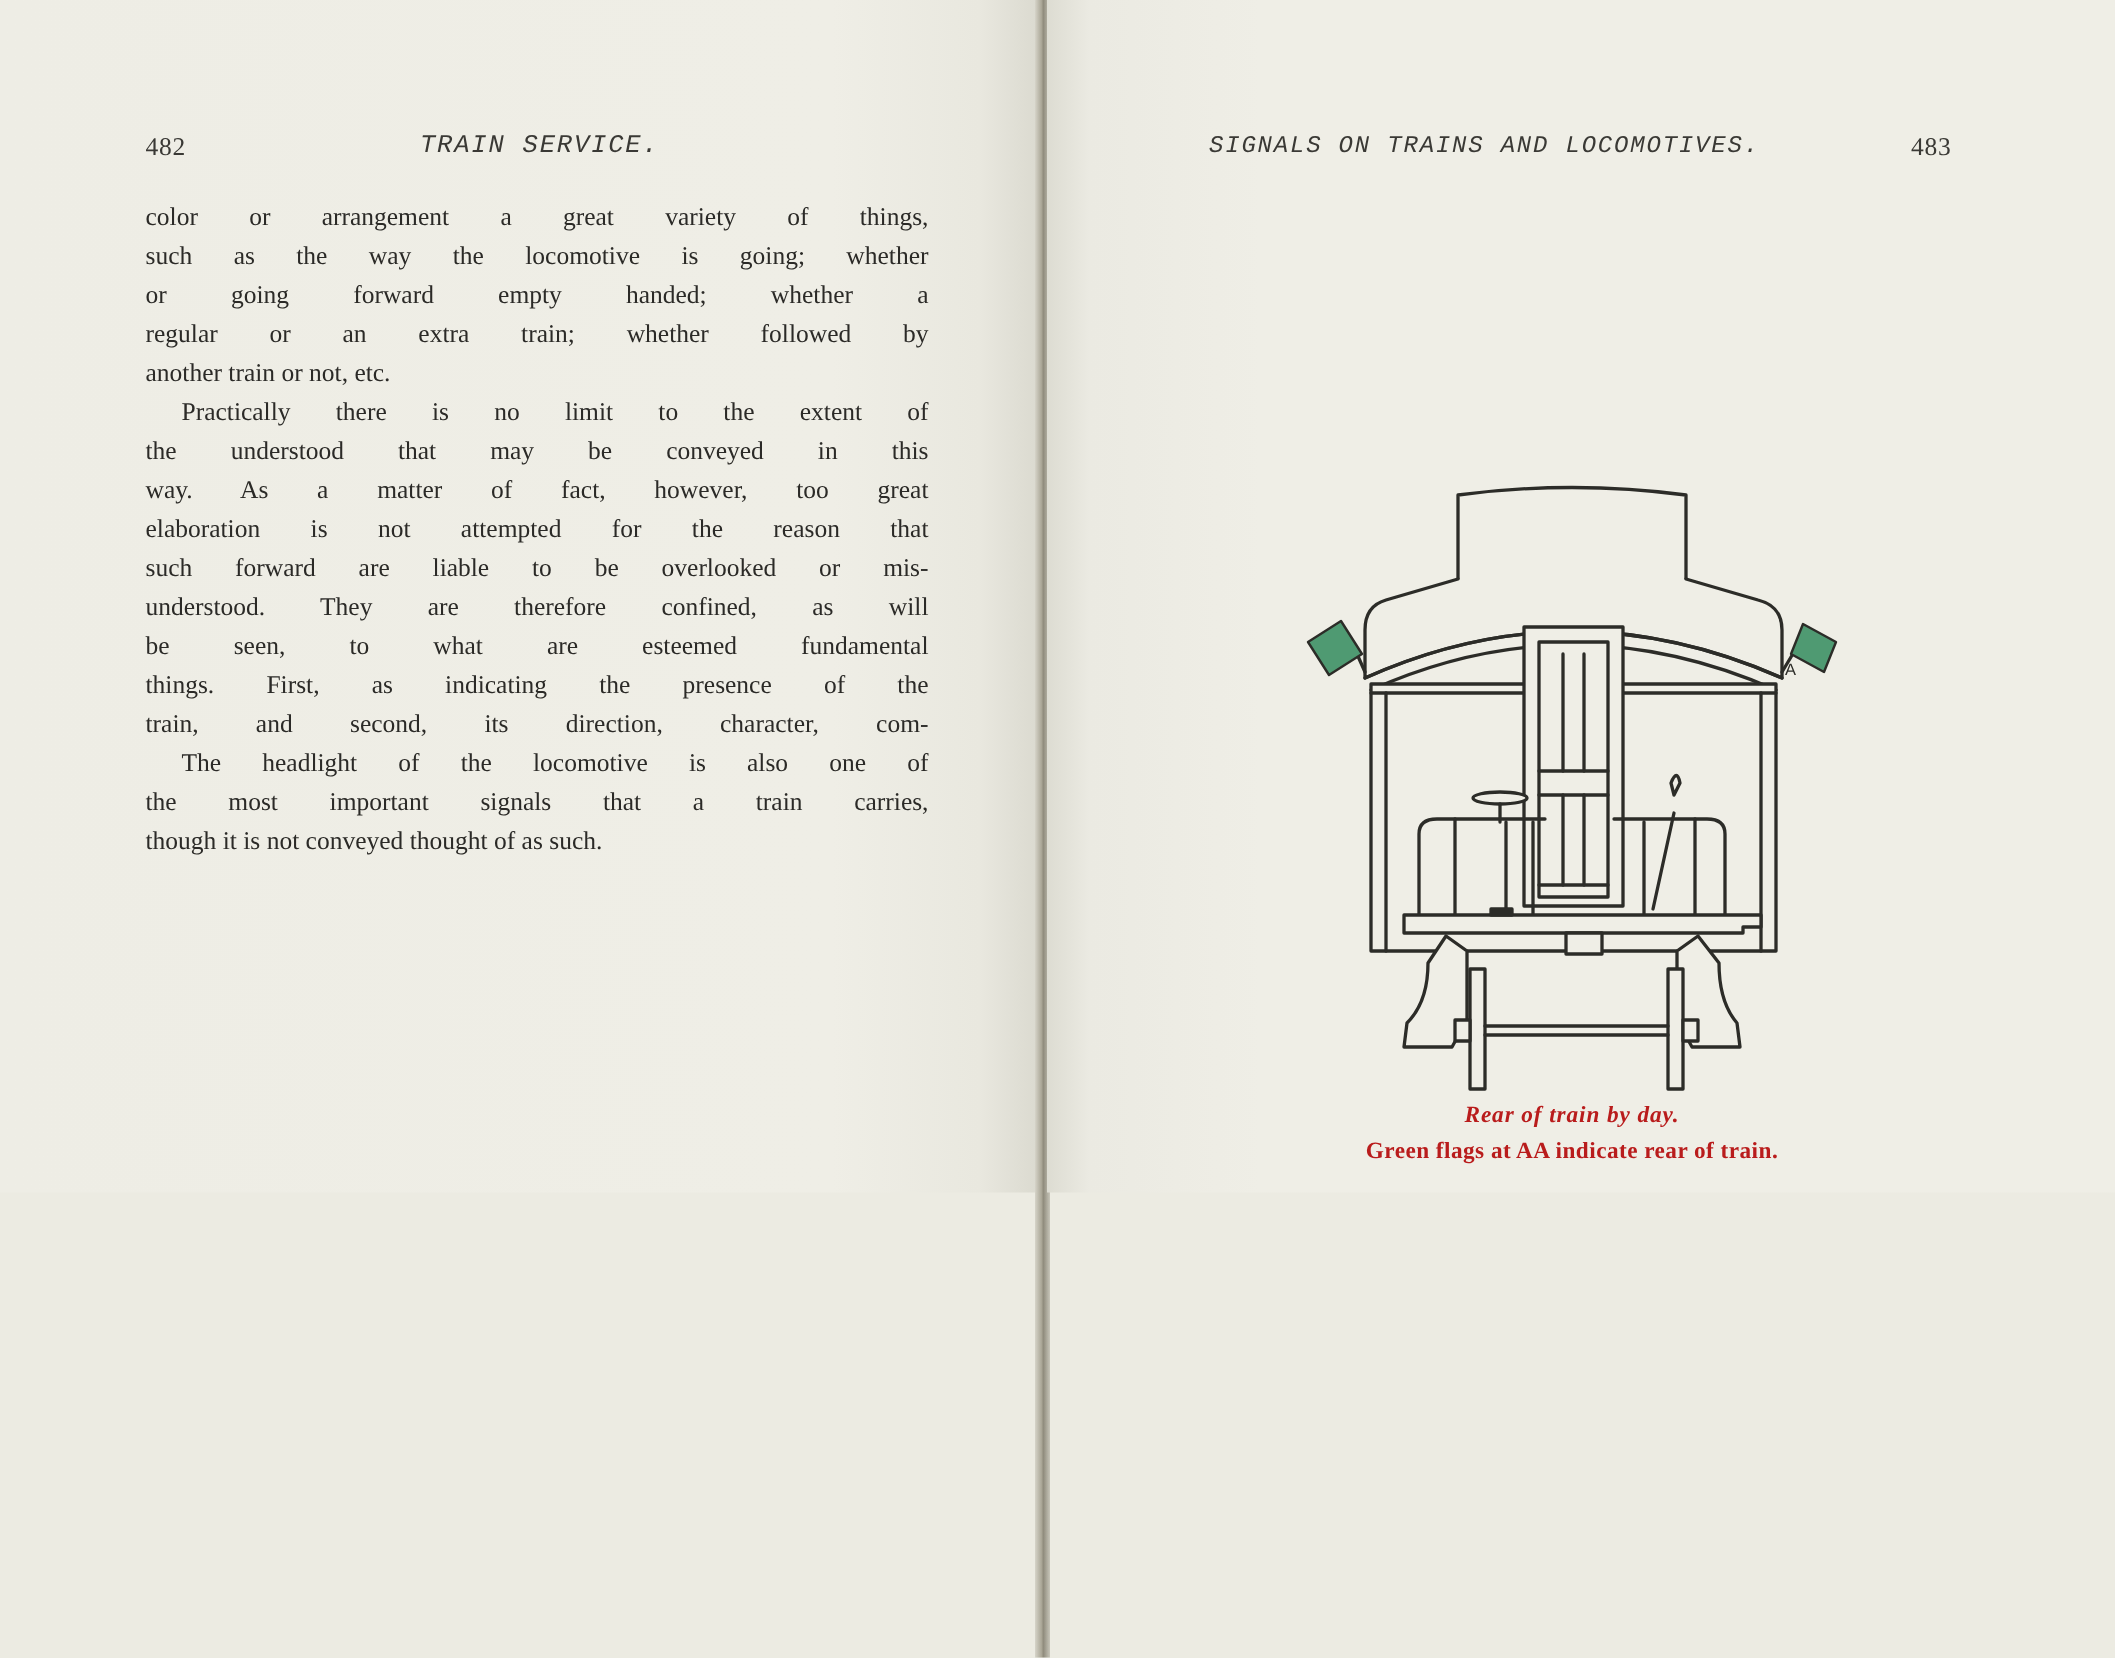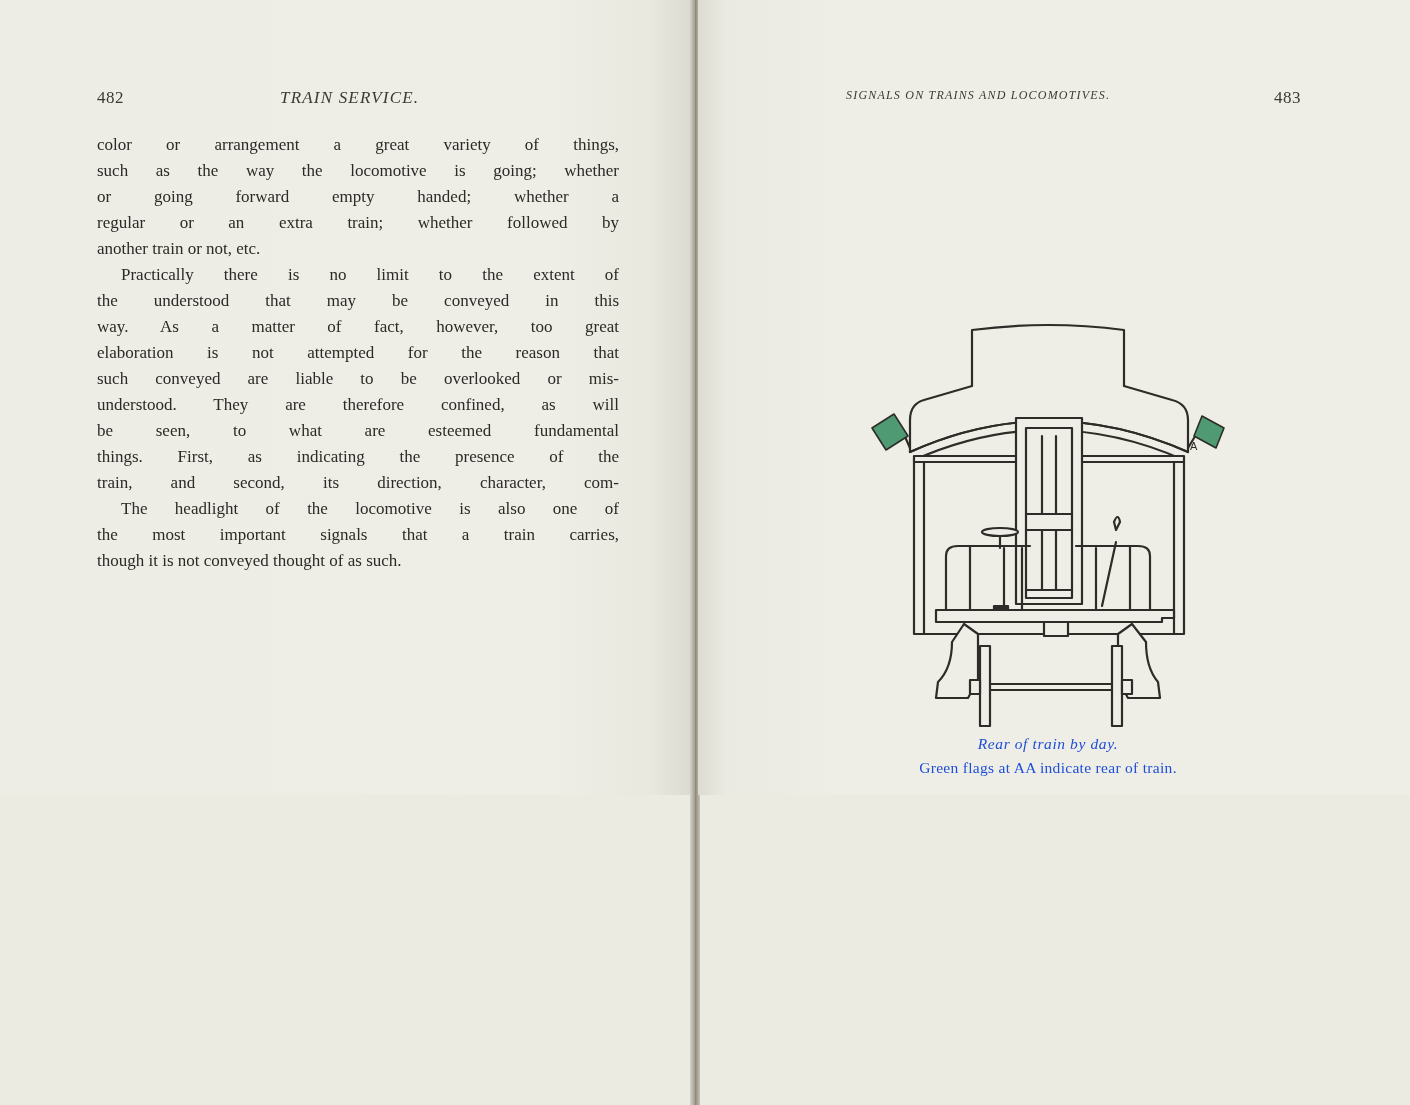--- a/index.html
+++ b/index.html
@@ -23,39 +23,40 @@
   }
   .spine {
     position:absolute; left:690px; top:0; width:10px; height:1105px;
     background:linear-gradient(to right, #d6d4c9 0%, #a9a595 45%, #8f8b7c 55%, #c7c5b9 100%);
   }
   .running-head {
     position:absolute; top:88px; font-size:17px; letter-spacing:0.5px;
     color:#3a3935;
   }
   .folio { font-style:normal; }
-  .head-title { font-style:italic; letter-spacing:1.2px; }
+  .head-title { font-style:italic; letter-spacing:1.2px;font-family:Liberation Mono, monospace; }
 
   .body-text {
     position:absolute; left:97px; top:132px; width:522px;
     font-size:17px; line-height:26px;
     text-align:justify; text-align-last:justify;
     color:#2b2a27;
   }
   .body-text p { margin:0; }
   .body-text .line { display:block; text-align:justify; text-align-last:justify; white-space:nowrap; }
   .body-text .line.last { text-align-last:left; }
   .indent { padding-left:24px; }
 
   .figure {
     position:absolute; left:866px; top:316px; width:370px; height:415px;
   }
   .caption {
     position:absolute; left:838px; width:420px; text-align:center;
-    color:#1d4ed8;
+    color:#b91c1c;
+    font-weight:bold;
   }
   .caption-title { top:735px; font-style:italic; font-size:15.5px; letter-spacing:0.6px; }
   .caption-text { top:759px; font-size:15.5px; letter-spacing:0.3px; }
 </style>
 </head>
 <body>
 
 <div class="page page-left">
   <div class="running-head folio" style="left:97px;">482</div>
   <div class="running-head head-title" style="left:280px;">TRAIN SERVICE.</div>
@@ -66,39 +67,39 @@
       <span class="line">such as the way the locomotive is going; whether</span>
       <span class="line">or going forward empty handed; whether a</span>
       <span class="line">regular or an extra train; whether followed by</span>
       <span class="line last">another train or not, etc.</span>
     </p>
     <p>
       <span class="line indent">Practically there is no limit to the extent of</span>
       <span class="line">the understood that may be conveyed in this</span>
       <span class="line">way.  As a matter of fact, however, too great</span>
       <span class="line">elaboration is not attempted for the reason that</span>
-      <span class="line">such conveyed are liable to be overlooked or mis-</span>
+      <span class="line">such forward are liable to be overlooked or mis-</span>
       <span class="line">understood.  They are therefore confined, as will</span>
       <span class="line">be seen, to what are esteemed fundamental</span>
       <span class="line">things.  First, as indicating the presence of the</span>
       <span class="line">train, and second, its direction, character, com-</span>
     </p>
     <p>
       <span class="line indent">The headlight of the locomotive is also one of</span>
       <span class="line">the most important signals that a train carries,</span>
       <span class="line last">though it is not conveyed thought of as such.</span>
     </p>
   </div>
 </div>
 
 <div class="spine"></div>
 
 <div class="page page-right"></div>
 
-<div class="running-head head-title" style="left:846px; font-size:12px;">SIGNALS ON TRAINS AND LOCOMOTIVES.</div>
+<div class="running-head head-title" style="left:806px; font-size:16px;">SIGNALS ON TRAINS AND LOCOMOTIVES.</div>
 <div class="running-head folio" style="left:1274px;">483</div>
 
 <div class="figure">
   <svg width="370" height="415" viewBox="0 0 370 415" fill="none" stroke="#2c2c28" stroke-width="2.2" stroke-linejoin="round" stroke-linecap="round">
 
     <path d="M106 14 Q182 4 258 14 L258 100 L106 100 Z" fill="#efeee6"></path>
 
     <path d="M106 70 L58 84 Q44 88 44 104 L44 136 Q182 74 322 136 L322 104 Q322 88 306 84 L258 70" fill="#efeee6"></path>
     <path d="M44 136 Q182 74 322 136"></path>
     <path d="M48 144 Q182 84 318 144"></path>

